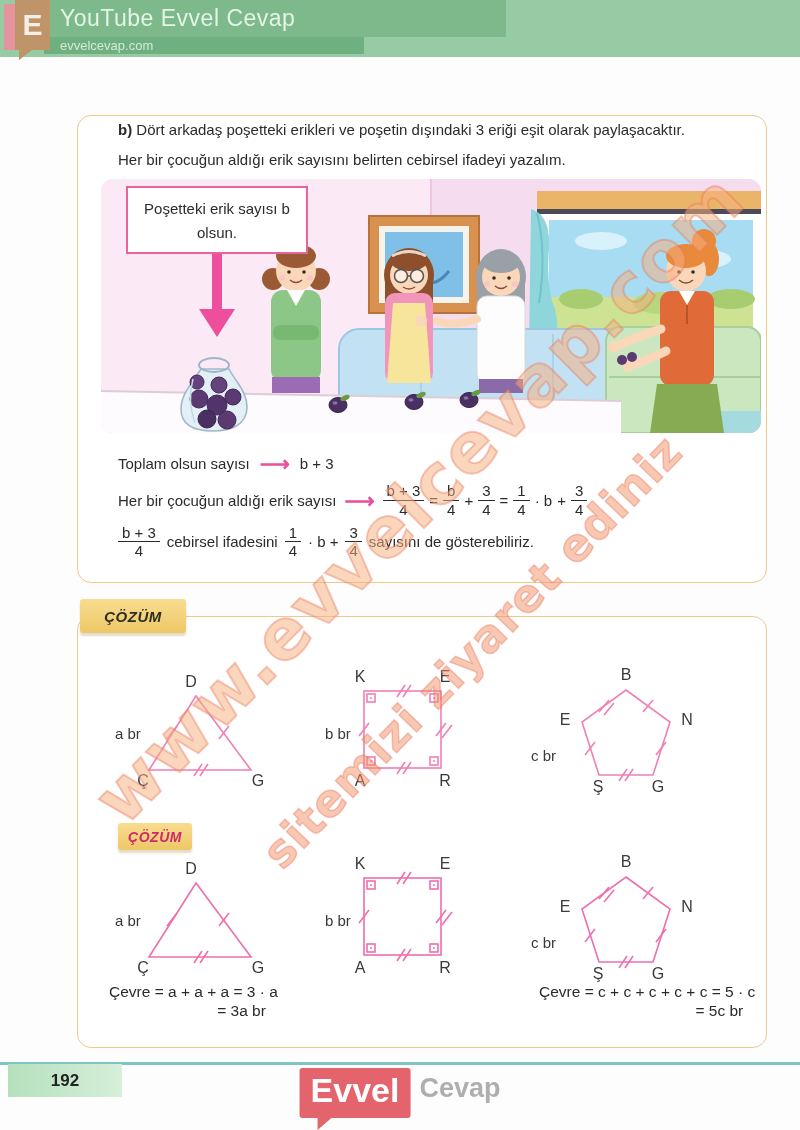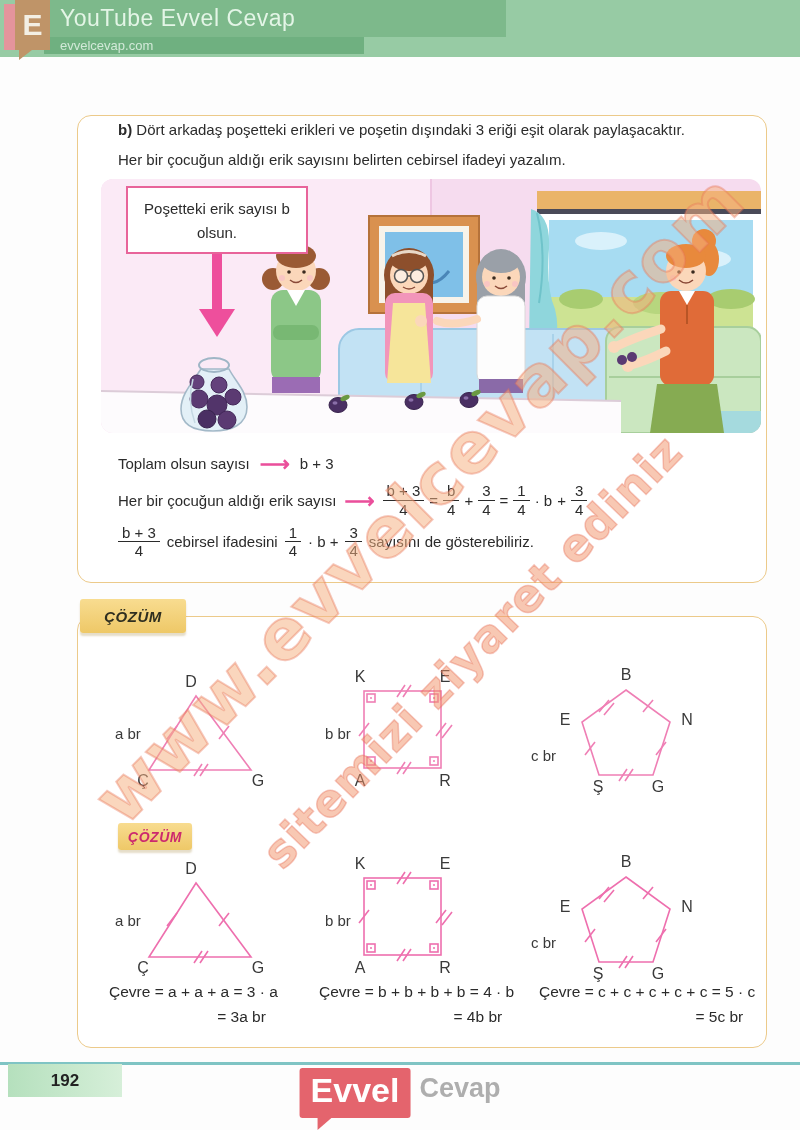--- a/index.html
+++ b/index.html
@@ -59,21 +59,21 @@
   .tag-cozum{left:40px;top:206px;width:74px;height:27px;}
   .tag-cozum span{font-size:14px;color:#cc2a6e;}
 
   .prompt{position:absolute;left:41px;top:24px;margin:0;font-style:italic;font-size:15.5px;color:#2c2c2c;}
   .polyrow{position:absolute;left:23px;width:650px;height:132px;}
   .row1{top:49px;}
   .row2{top:236px;}
 
   
   .solcol{position:absolute;top:366px;font-size:15.5px;white-space:nowrap;}
-  .solcol .l2{text-align:right;padding-right:12px;margin-top:7px;}
+  .solcol .l2{text-align:right;padding-right:12px;margin-top:1px;}
   .sc1{left:31px;}
   .sc2{left:241px;}
   .sc3{left:461px;}
 
   
   .wm{position:absolute;white-space:nowrap;font-weight:bold;z-index:5;pointer-events:none;
       font-family:"DejaVu Sans",sans-serif;transform-origin:0 0;}
   .wm1{left:78px;top:782px;transform:rotate(-45deg);font-size:70px;letter-spacing:2px;
        color:rgba(246,177,128,.52);-webkit-text-stroke:2px rgba(232,116,86,.38);}
   .wm2{left:252px;top:842px;transform:rotate(-46deg);font-size:45px;letter-spacing:1px;
@@ -435,24 +435,20 @@
         <text x="497" y="126" text-anchor="middle">Ş</text>
         <text x="557" y="126" text-anchor="middle">G</text>
         <text x="430" y="95" font-size="15">c br</text>
       </g>
     </svg>
 
     <div class="solcol sc1">
       <div class="l1">Çevre = a + a + a = 3 · a</div>
       <div class="l2">= 3a br</div>
     </div>
-    <div class="solcol sc2">
-      <div class="l1">Çevre = b + b + b + b = 4 · b</div>
-      <div class="l2">= 4b br</div>
-    </div>
     <div class="solcol sc3">
       <div class="l1">Çevre = c + c + c + c + c = 5 · c</div>
       <div class="l2">= 5c br</div>
     </div>
   </section>
 
   <div class="wm wm1">www.evvelcevap.com</div>
   <div class="wm wm2">sitemizi ziyaret ediniz</div>
 
   <div class="footline"></div>

